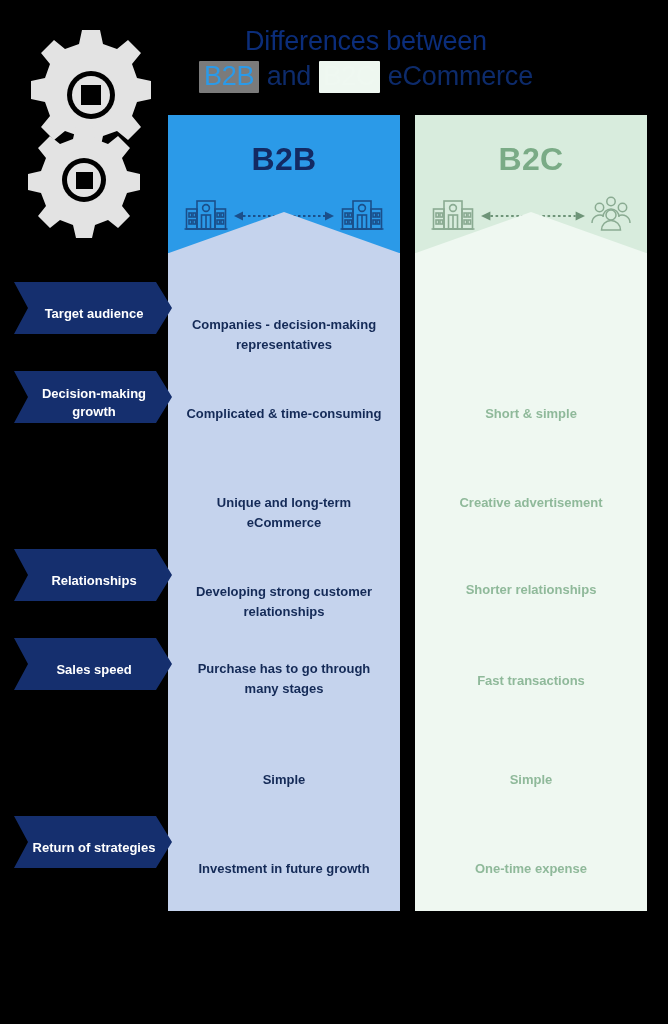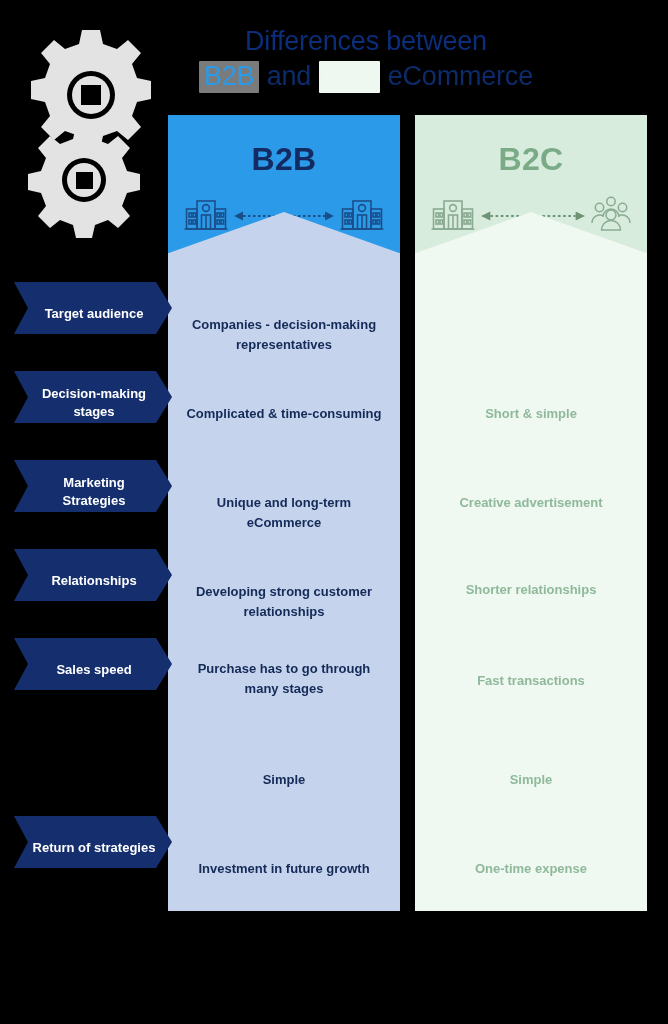--- a/index.html
+++ b/index.html
@@ -338,29 +338,23 @@
     <svg class="ribbon-shape" viewBox="0 0 158 52" preserveAspectRatio="none" aria-hidden="true">
       <polygon points="0,0 142,0 158,26 142,52 0,52 14,26" fill="#152f6e"></polygon>
     </svg>
     <div class="ribbon-text">Target audience</div>
   </div>
 
   <div class="ribbon" style="top:371px">
     <svg class="ribbon-shape" viewBox="0 0 158 52" preserveAspectRatio="none" aria-hidden="true">
       <polygon points="0,0 142,0 158,26 142,52 0,52 14,26" fill="#152f6e"></polygon>
     </svg>
-    <div class="ribbon-text">Decision-making stages</div>
-  </div>
-
-  <div class="ribbon" style="top:460px">
-    <svg class="ribbon-shape" viewBox="0 0 158 52" preserveAspectRatio="none" aria-hidden="true">
-      <polygon points="0,0 142,0 158,26 142,52 0,52 14,26" fill="#152f6e"></polygon>
-    </svg>
-    <div class="ribbon-text">Marketing Strategies</div>
-  </div>
+    <div class="ribbon-text">Decision-making growth</div>
+  </div>
+
 
   <div class="ribbon" style="top:549px">
     <svg class="ribbon-shape" viewBox="0 0 158 52" preserveAspectRatio="none" aria-hidden="true">
       <polygon points="0,0 142,0 158,26 142,52 0,52 14,26" fill="#152f6e"></polygon>
     </svg>
     <div class="ribbon-text">Relationships</div>
   </div>
 
   <div class="ribbon" style="top:638px">
     <svg class="ribbon-shape" viewBox="0 0 158 52" preserveAspectRatio="none" aria-hidden="true">

